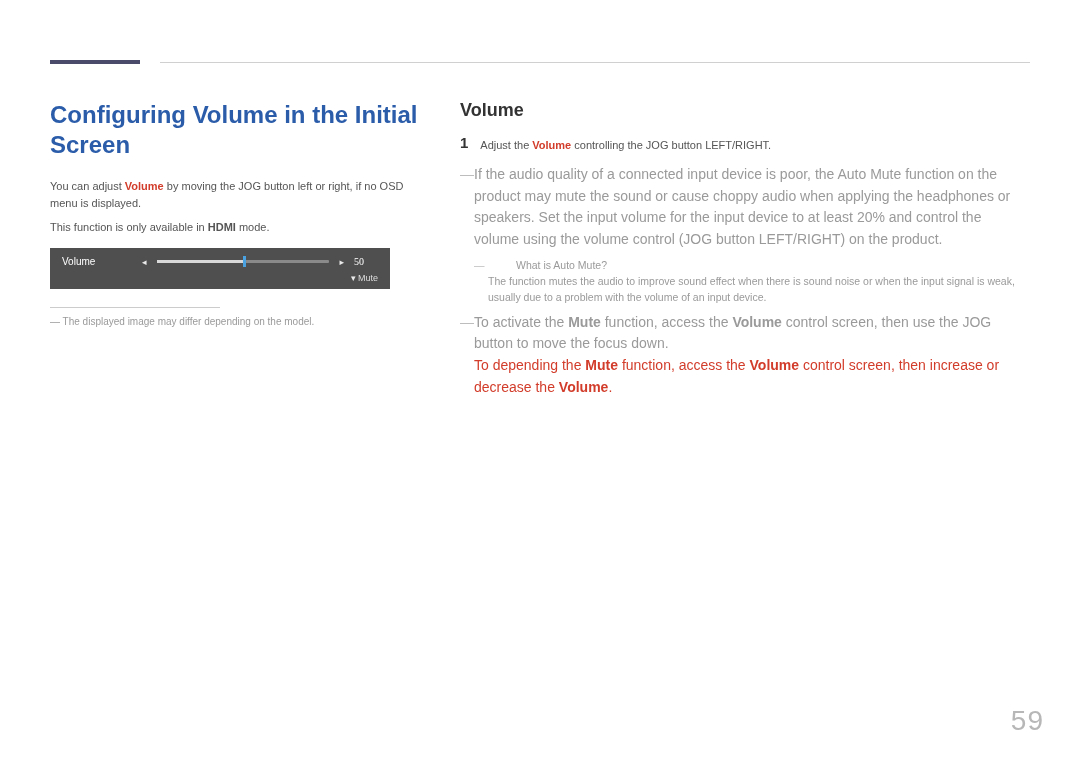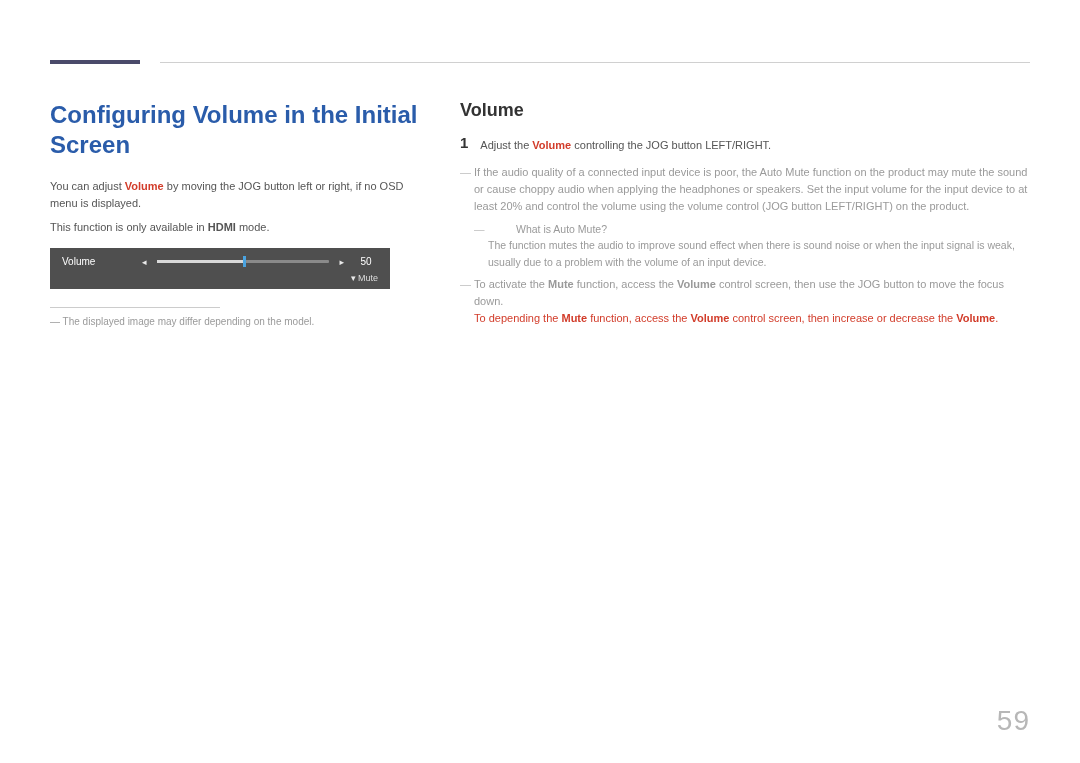--- a/index.html
+++ b/index.html
@@ -16,33 +16,33 @@
   .body p { margin-bottom: 7px; }
   .red { color: #d23c2a; }
   .bold { font-weight: 700; }
   .osd-box { background: #4f4f4f; color: #fff; font-size: 10px; margin: 12px 0 8px 0; padding: 8px 12px 6px 12px; width: 340px; }
   .osd-row1 { display: flex; align-items: center; gap: 10px; }
   .osd-label { width: 70px; }
   .osd-tri { font-size: 9px; color: #eaeaea; }
   .osd-slider { flex: 1; height: 3px; background: #8a8a8a; position: relative; border-radius: 1px; }
   .osd-fill { position: absolute; left: 0; top: 0; height: 100%; width: 50%; background: #d9d9d9; }
   .osd-thumb { position: absolute; left: 50%; top: -4px; width: 3px; height: 11px; background: #4aa3e0; }
-  .osd-val { width: 24px; text-align: center; }
+  .osd-val { width: 24px; text-align: left; font-family: Liberation Serif, serif; }
   .osd-row2 { text-align: right; font-size: 9px; color: #dcdcdc; margin-top: 6px; }
   .footnote-rule { border: none; border-top: 1px solid #ccc; width: 170px; margin: 18px 0 6px 0; }
   .footnote { font-size: 10px; color: #9a9a9a; line-height: 1.5; }
   .step { display: flex; gap: 12px; margin-bottom: 10px; }
   .step-num { font-size: 15px; font-weight: 700; color: #333; line-height: 1; }
   .step-body { font-size: 11px; color: #555; line-height: 1.55; padding-top: 2px; }
-  .note-block { font-size: 11px; color: #9a9a9a; line-height: 1.55; margin: 6px 0 6px 0; position: relative; padding-left: 14px; }
+  .note-block { font-size: 14px; color: #9a9a9a; line-height: 1.55; margin: 6px 0 6px 0; position: relative; padding-left: 14px; }
   .note-block::before { content: "―"; position: absolute; left: 0; top: 0; color: #bdbdbd; }
   .note-sub { font-size: 10.5px; color: #9a9a9a; line-height: 1.55; margin: 4px 0 4px 14px; position: relative; padding-left: 14px; }
   .note-sub::before { content: "―"; position: absolute; left: 0; top: 0; color: #bdbdbd; }
   .note-sub .q { display: inline; margin-left: 28px; }
-  .page-number { position: absolute; bottom: 22px; right: 50px; font-size: 28px; color: #b7b7b7; font-weight: 300; letter-spacing: 1px; }
+  .page-number { position: absolute; bottom: 22px; right: 36px; font-size: 28px; color: #b7b7b7; font-weight: 300; letter-spacing: 1px; }
 </style>
 </head>
 <body>
 
 <div class="page">
   <div class="top-marker"></div>
   <div class="top-rule"></div>
 
   <div class="columns">
 

